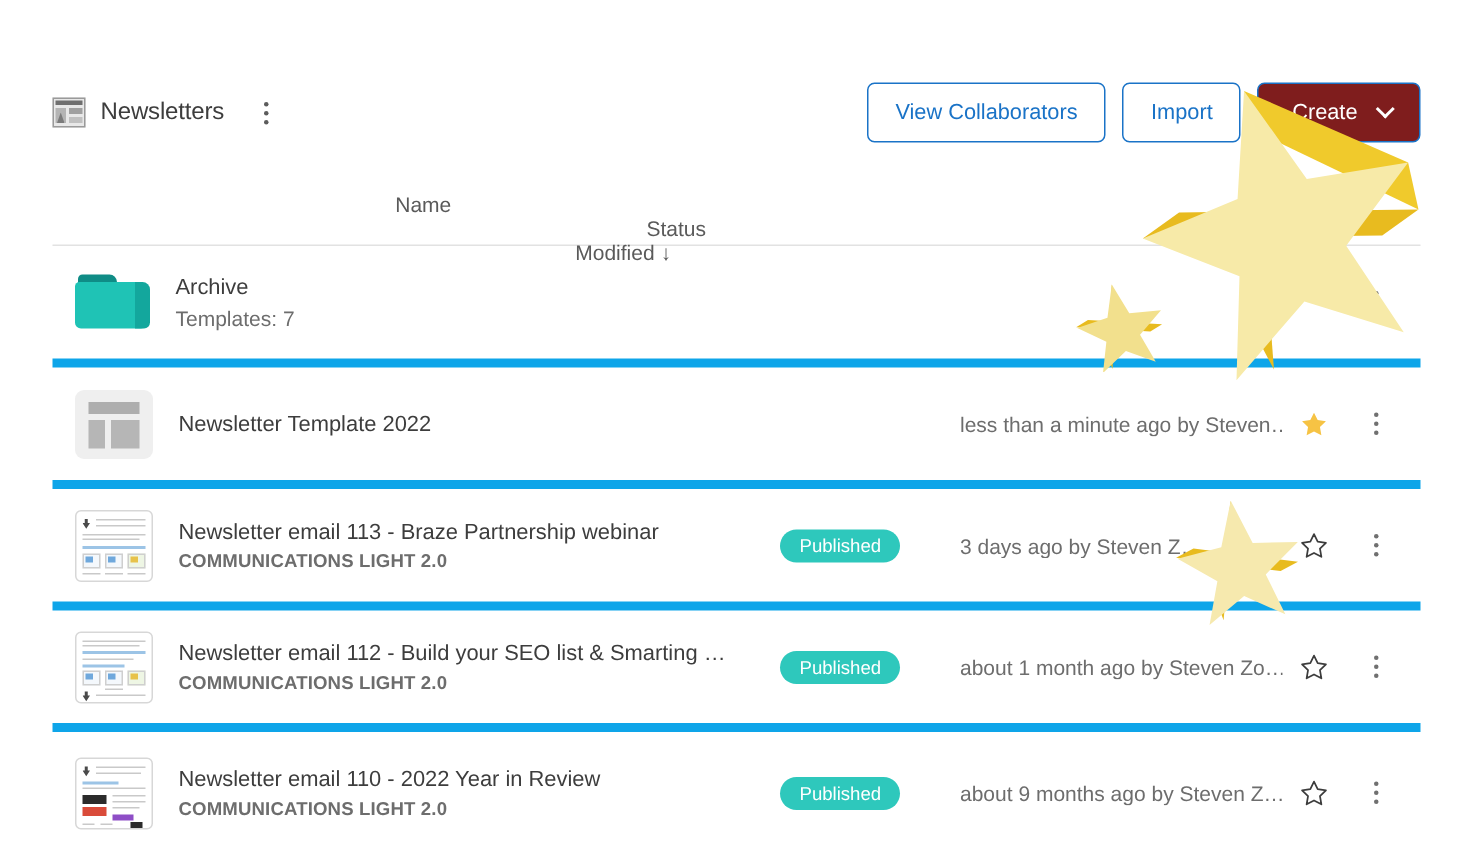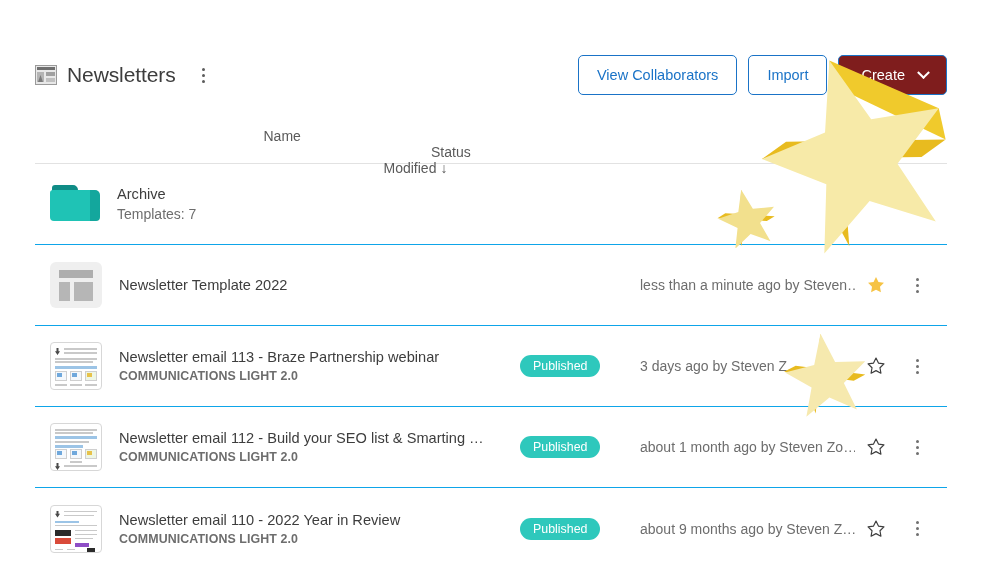--- a/index.html
+++ b/index.html
@@ -44,21 +44,21 @@
     display: block;
   }
   .app-thumb .t1 { left: 1px; top: 1px; width: 18px; height: 3px; background:#6f6f6f;}
   .app-thumb .t2 { left: 1px; top: 6px; width: 7px;  height: 10px; background:#b4b4b4;}
   .app-thumb .t3 { left: 10px; top: 6px; width: 9px; height: 4px; background:#a0a0a0;}
   .app-thumb .t4 { left: 10px; top: 12px; width: 9px; height: 4px; background:#c0c0c0;}
   .app-thumb .t5 { left: 2px; top: 9px; width: 5px; height: 7px; background:#7b7b7b;
                    clip-path: polygon(50% 0,100% 100%,0 100%); }
 
   .page-title {
-    font-size: 21px;
+    font-size: 16px;
     color: #3d3d3d;
     font-weight: 400;
     letter-spacing: -0.1px;
     white-space: nowrap;
   }
   .title-kebab {
     margin-left: 9px;
     width: 18px; height: 22px;
     display: flex; flex-direction: column;
     align-items: center; justify-content: center;
@@ -128,21 +128,21 @@
   .col-star   { width: 42px; text-align: center; }
   .col-kebab  { width: 40px; text-align: center; }
 
   .thead .col-mod { display: flex; align-items: center; gap: 4px; }
   .sort-arrow { font-size: 14px; color: #5a5a5a; }
 
   .row {
     display: flex;
     align-items: center;
     height: 81px;
-    border-bottom: 1px solid #0ea5e9;
+    border-bottom: 6px solid #0ea5e9;
   }
   .row:last-child { border-bottom: none; }
 
   .name-cell {
     display: flex;
     align-items: center;
     gap: 17px;
     padding-left: 15px;
     width: 485px;
   }

